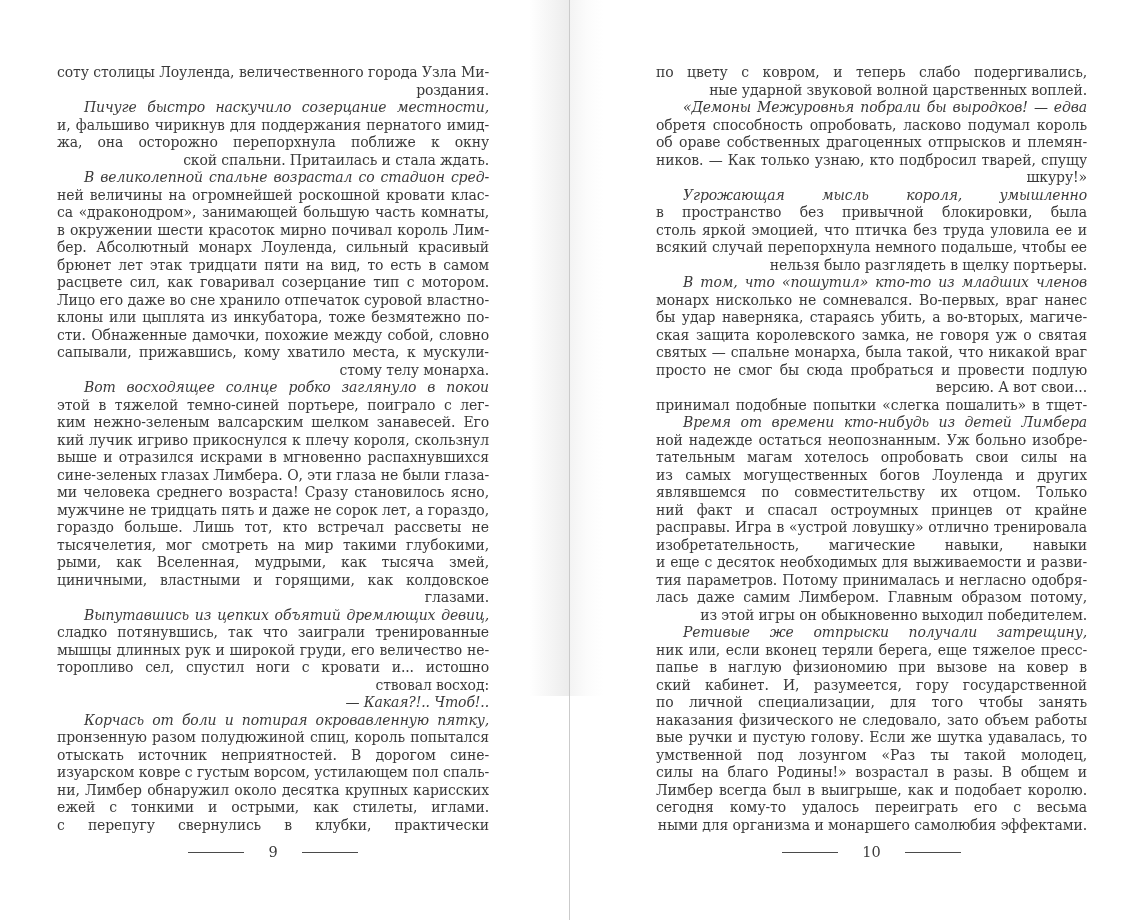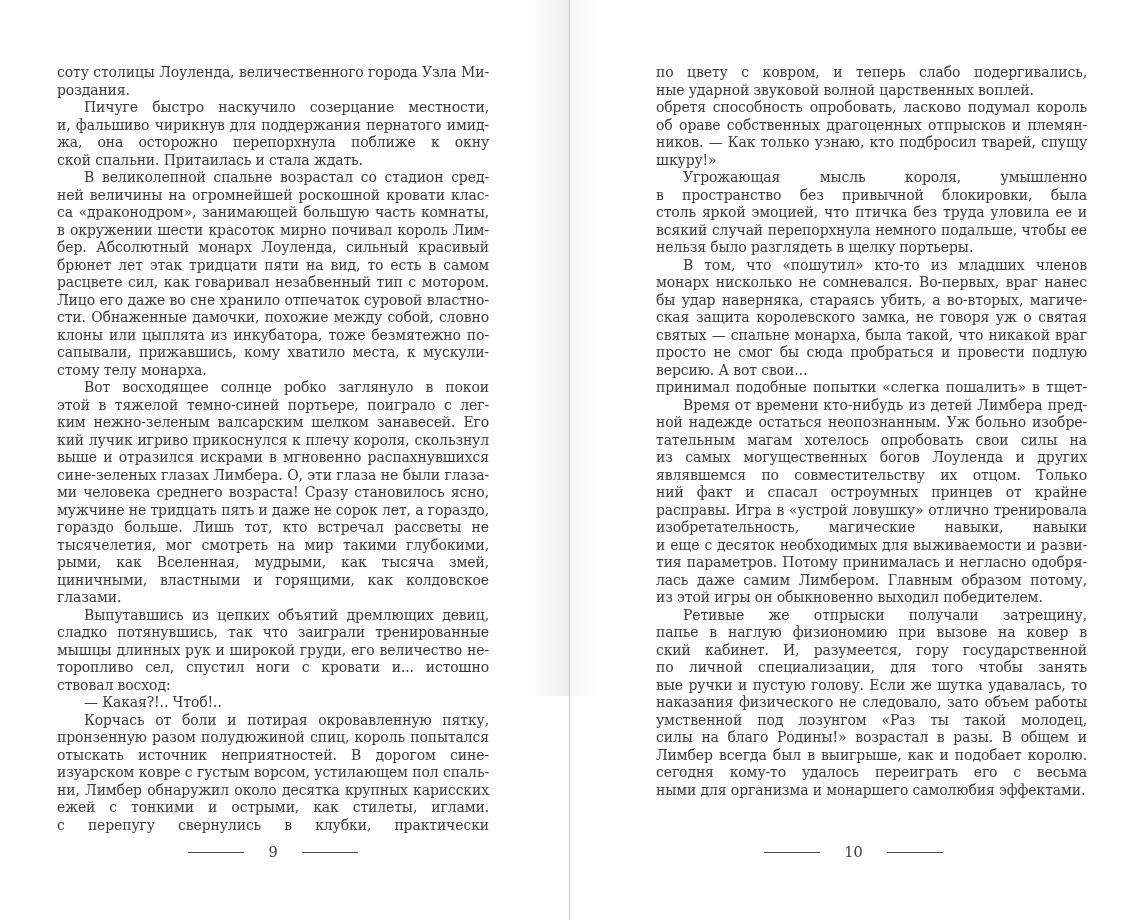--- a/index.html
+++ b/index.html
@@ -53,37 +53,37 @@
   }
   .page.left .text  { left: 57px;  width: 432px; }
   .page.right .text { left: 87px;  width: 431px; }
   .line {
     height: 17.5px;
     overflow: hidden;
     text-align: justify;
     text-align-last: justify;
   }
   .line.last {
-    text-align: left;
+    text-align: right;
     text-align-last: auto;
   }
-  .line.ind { text-indent: 27px; }
+  .line.ind { text-indent: 27px; font-style: italic; }
   .pagefoot {
     position: absolute;
     top: 844px;
     height: 17px;
     display: flex;
     align-items: center;
     justify-content: center;
     gap: 24px;
     font-size: 14.5px;
     color: #3c3c3c;
   }
   .page.left .pagefoot  { left: 57px; width: 432px; }
-  .page.right .pagefoot { left: 69px; width: 431px; }
+  .page.right .pagefoot { left: 87px; width: 431px; }
   .rule {
     display: inline-block;
     width: 56px;
     height: 1px;
     background: #4a4a4a;
   }
   .pnum { line-height: 17px; }
 </style>
 </head>
 <body>
@@ -97,24 +97,24 @@
         <div class="line ind">Пичуге быстро наскучило созерцание местности,</div>
         <div class="line">и, фальшиво чирикнув для поддержания пернатого имид-</div>
         <div class="line">жа, она осторожно перепорхнула поближе к окну королев-</div>
         <div class="line last">ской спальни. Притаилась и стала ждать.</div>
         <div class="line ind">В великолепной спальне возрастал со стадион сред-</div>
         <div class="line">ней величины на огромнейшей роскошной кровати клас-</div>
         <div class="line">са «драконодром», занимающей большую часть комнаты,</div>
         <div class="line">в окружении шести красоток мирно почивал король Лим-</div>
         <div class="line">бер. Абсолютный монарх Лоуленда, сильный красивый</div>
         <div class="line">брюнет лет этак тридцати пяти на вид, то есть в самом</div>
-        <div class="line">расцвете сил, как говаривал незабвенный тип с мотором.</div>
+        <div class="line">расцвете сил, как говаривал созерцание тип с мотором.</div>
         <div class="line">Лицо его даже во сне хранило отпечаток суровой властно-</div>
+        <div class="line">клоны или цыплята из инкубатора, тоже безмятежно по-</div>
         <div class="line">сти. Обнаженные дамочки, похожие между собой, словно</div>
-        <div class="line">клоны или цыплята из инкубатора, тоже безмятежно по-</div>
         <div class="line">сапывали, прижавшись, кому хватило места, к мускули-</div>
         <div class="line last">стому телу монарха.</div>
         <div class="line ind">Вот восходящее солнце робко заглянуло в покои сквозь</div>
         <div class="line">этой в тяжелой темно-синей портьере, поиграло с лег-</div>
         <div class="line">ким нежно-зеленым валсарским шелком занавесей. Его уз-</div>
         <div class="line">кий лучик игриво прикоснулся к плечу короля, скользнул</div>
         <div class="line">выше и отразился искрами в мгновенно распахнувшихся</div>
         <div class="line">сине-зеленых глазах Лимбера. О, эти глаза не были глаза-</div>
         <div class="line">ми человека среднего возраста! Сразу становилось ясно, что</div>
         <div class="line">мужчине не тридцать пять и даже не сорок лет, а гораздо,</div>
@@ -141,20 +141,21 @@
       <span class="rule"></span>
       <span class="pnum">9</span>
       <span class="rule"></span>
     </footer>
   </section>
 
   <section class="page right">
     <div class="text">
         <div class="line">по цвету с ковром, и теперь слабо подергивались, оглушен-</div>
         <div class="line last">ные ударной звуковой волной царственных воплей.</div>
+        <div class="line ind">«Демоны Межуровнья побрали бы выродков! — едва</div>
         <div class="line">обретя способность опробовать, ласково подумал король</div>
         <div class="line">об ораве собственных драгоценных отпрысков и племян-</div>
         <div class="line">ников. — Как только узнаю, кто подбросил тварей, спущу</div>
         <div class="line last">шкуру!»</div>
         <div class="line ind">Угрожающая мысль короля, умышленно направленная</div>
         <div class="line">в пространство без привычной блокировки, была окрашена</div>
         <div class="line">столь яркой эмоцией, что птичка без труда уловила ее и на</div>
         <div class="line">всякий случай перепорхнула немного подальше, чтобы ее</div>
         <div class="line last">нельзя было разглядеть в щелку портьеры.</div>
         <div class="line ind">В том, что «пошутил» кто-то из младших членов семьи,</div>
@@ -171,25 +172,26 @@
         <div class="line">из самых могущественных богов Лоуленда и других миров,</div>
         <div class="line">являвшемся по совместительству их отцом. Только послед-</div>
         <div class="line">ний факт и спасал остроумных принцев от крайне суровой</div>
         <div class="line">расправы. Игра в «устрой ловушку» отлично тренировала</div>
         <div class="line">изобретательность, магические навыки, навыки скрытности</div>
         <div class="line">и еще с десяток необходимых для выживаемости и разви-</div>
         <div class="line">тия параметров. Потому принималась и негласно одобря-</div>
         <div class="line">лась даже самим Лимбером. Главным образом потому, что</div>
         <div class="line last">из этой игры он обыкновенно выходил победителем.</div>
         <div class="line ind">Ретивые же отпрыски получали затрещину, подзатыль-</div>
+        <div class="line">ник или, если вконец теряли берега, еще тяжелое пресс-</div>
         <div class="line">папье в наглую физиономию при вызове на ковер в королев-</div>
         <div class="line">ский кабинет. И, разумеется, гору государственной работы</div>
         <div class="line">по личной специализации, для того чтобы занять шаловли-</div>
+        <div class="line">наказания физического не следовало, зато объем работы</div>
         <div class="line">вые ручки и пустую голову. Если же шутка удавалась, то</div>
-        <div class="line">наказания физического не следовало, зато объем работы</div>
         <div class="line">умственной под лозунгом «Раз ты такой молодец, приложи</div>
         <div class="line">силы на благо Родины!» возрастал в разы. В общем и целом</div>
         <div class="line">Лимбер всегда был в выигрыше, как и подобает королю. Но</div>
         <div class="line">сегодня кому-то удалось переиграть его с весьма болезнен-</div>
         <div class="line last">ными для организма и монаршего самолюбия эффектами.</div>
       </div>
     <footer class="pagefoot">
       <span class="rule"></span>
       <span class="pnum">10</span>
       <span class="rule"></span>

